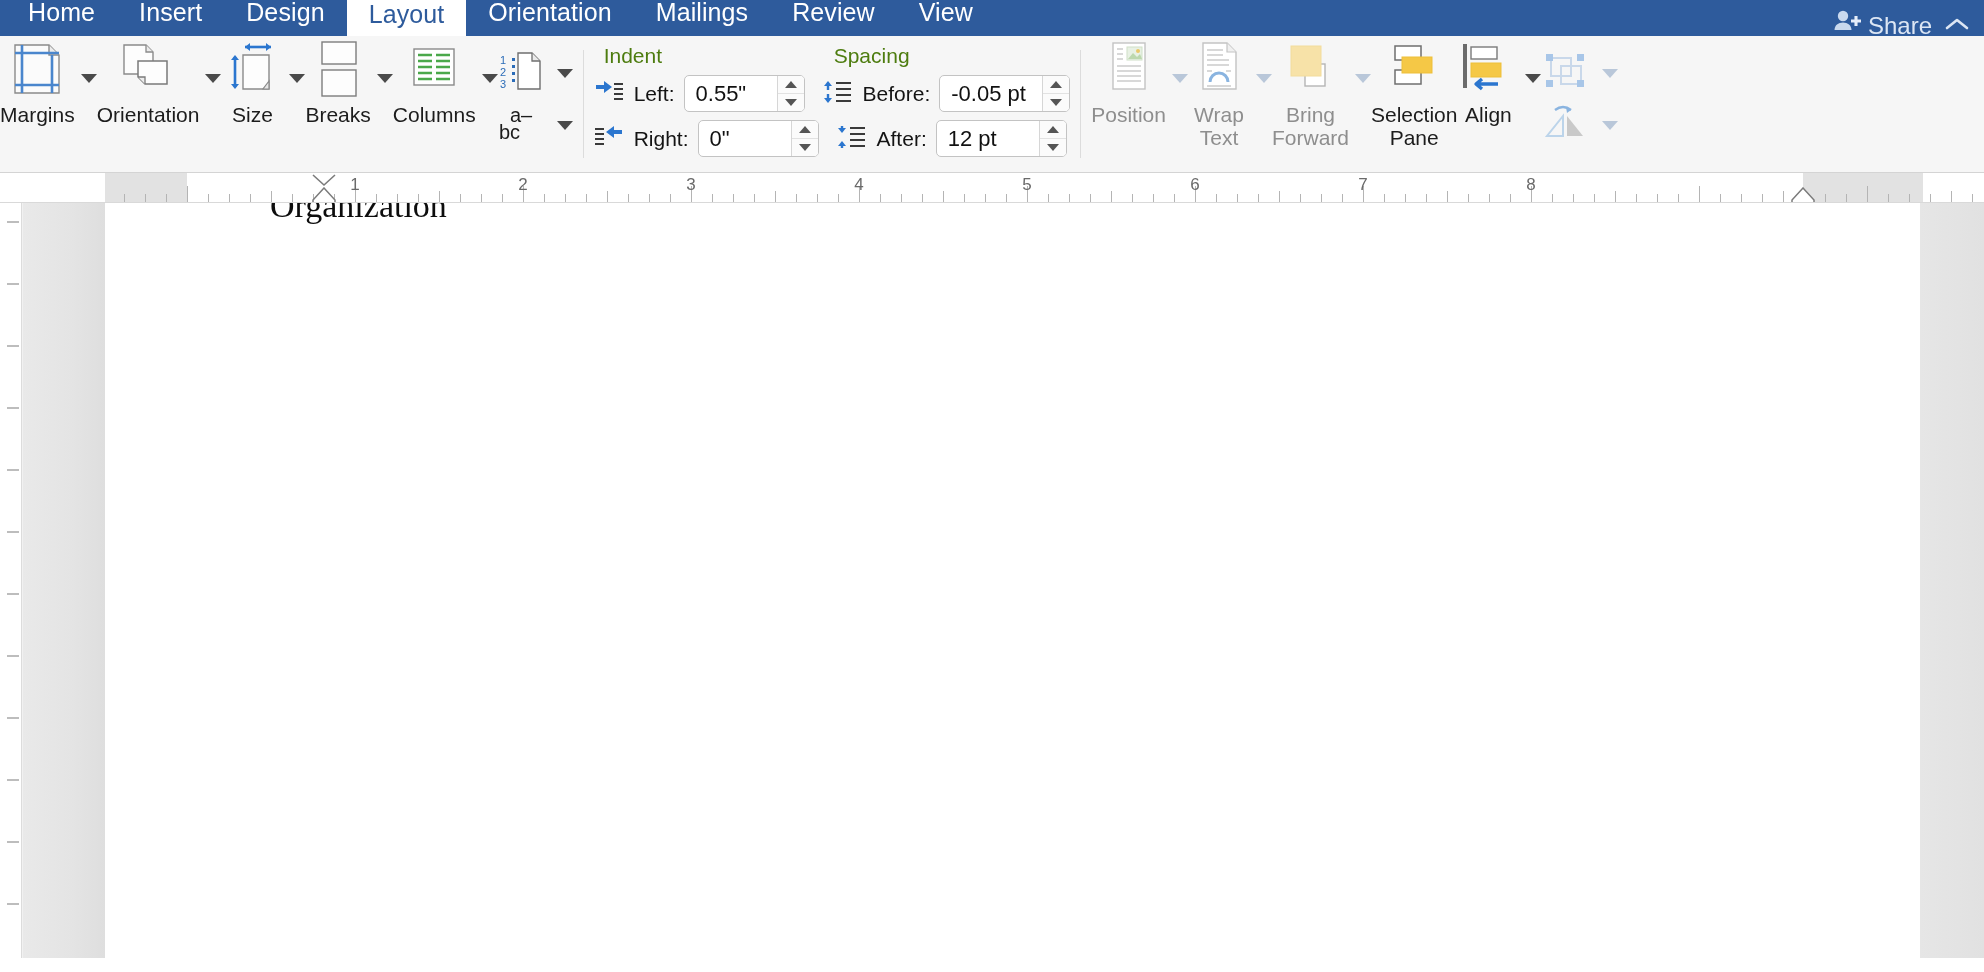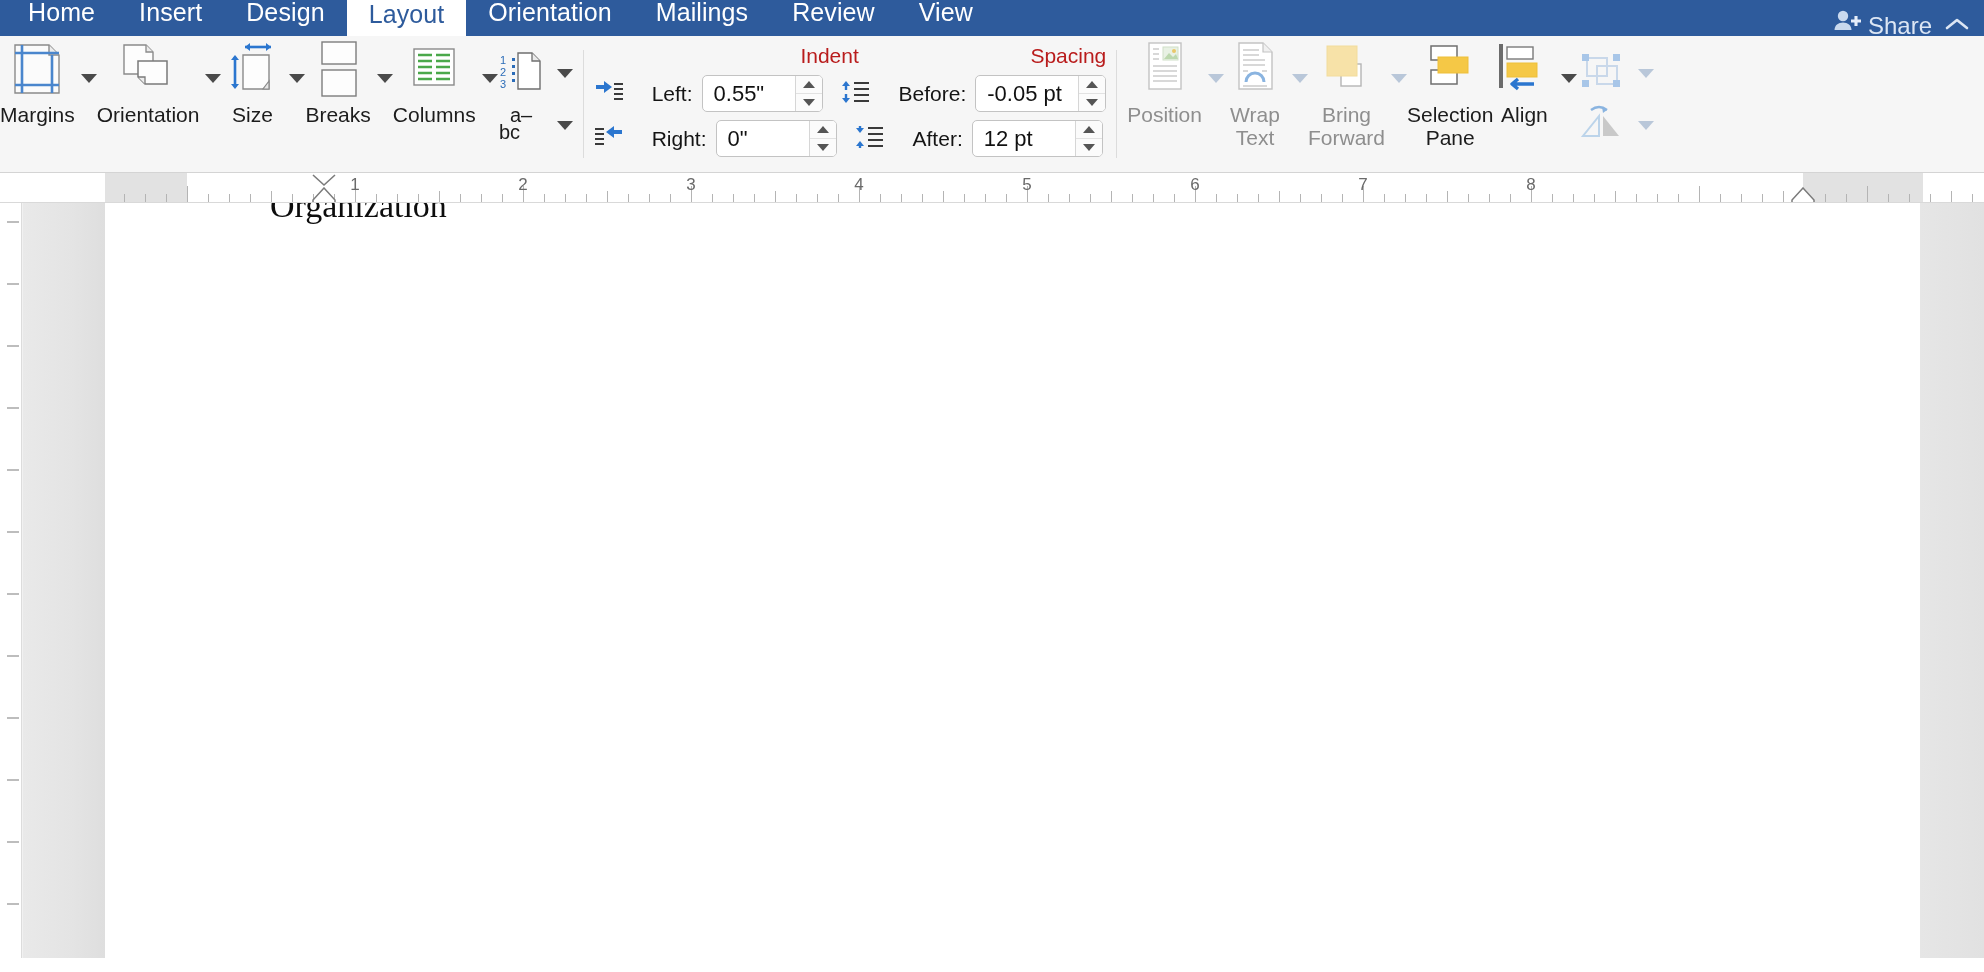--- a/index.html
+++ b/index.html
@@ -106,27 +106,27 @@
   
   .smallstack { display:flex; flex-direction:column; padding-top: 14px; gap: 6px; }
   .smallrow { display:flex; align-items:center; gap: 7px; cursor: default; }
 
   
   #paraGroup {
     display: flex; flex-direction: column;
     padding-top: 8px;
     height: 137px;
   }
-  .para-head { display: flex; font-size: 21px; color: #b91c1c; height: 27px; justify-content: flex-end; }
+  .para-head { display: flex; font-size: 21px; color: #4d7c0f; height: 27px; }
   .para-head .h-indent { width: 222px; padding-left: 10px; }
   .para-head .h-spacing { padding-left: 18px; }
   .para-row { display: flex; align-items: center; height: 45px; }
   .field-lbl {
     font-size: 21px; color: #141414;
-    margin-left: 28px; margin-right: 9px;
+    margin-left: 10px; margin-right: 9px;
     white-space: nowrap;
   }
   .spin {
     display: flex; align-items: stretch;
     background: #ffffff;
     border: 1px solid #c3c3c3;
     border-radius: 5px;
     height: 37px;
     overflow: hidden;
   }

